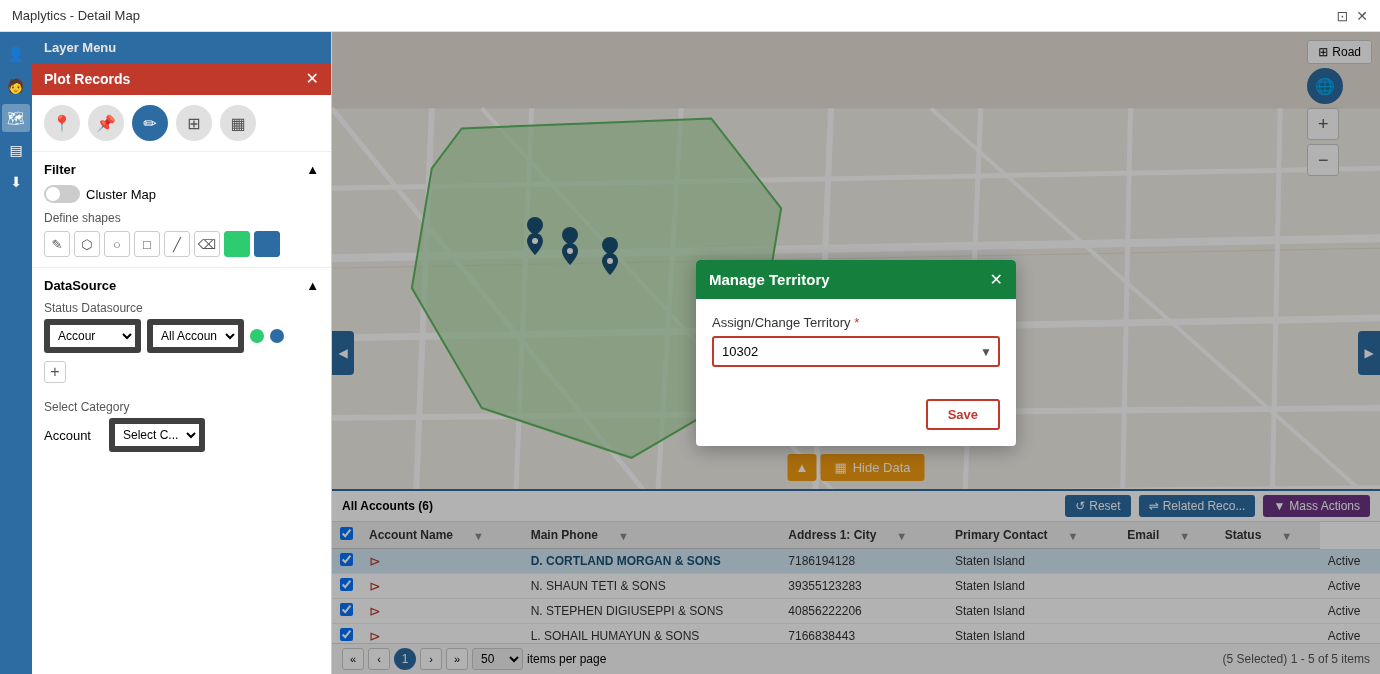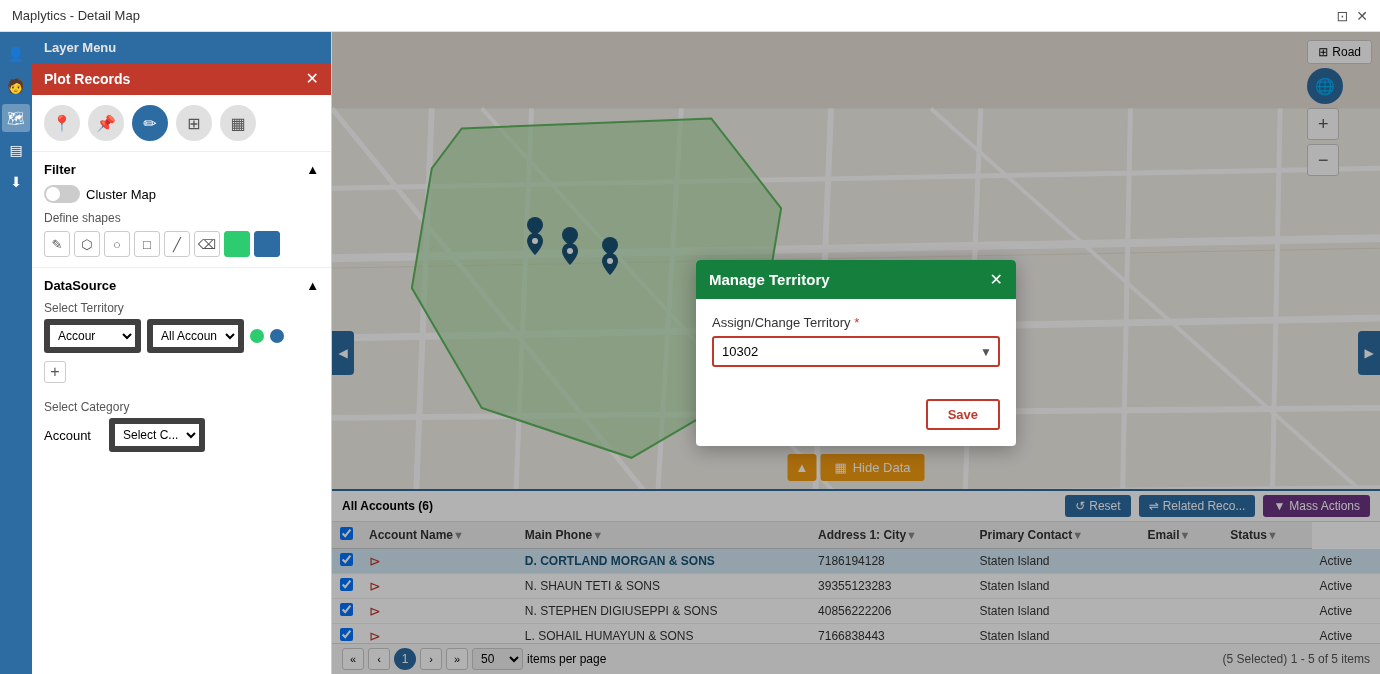--- a/index.html
+++ b/index.html
@@ -425,22 +425,22 @@
       background: #f0f0f0;
       border-bottom: 1px solid #ccc;
       padding: 5px 8px;
       text-align: left;
       white-space: nowrap;
       font-weight: 600;
       color: #333;
     }
     thead th .th-inner {
       display: flex;
-      align-items: center;
-      gap: 0;
+      align-items: flex-end;
+      gap: 20px;
     }
     tbody tr { border-bottom: 1px solid #eee; }
     tbody tr.selected-row { background: #d5e8f5; }
     tbody td {
       padding: 4px 8px;
       color: #333;
     }
     .checkbox-cell { width: 24px; text-align: center; }
     .row-icon { color: #c0392b; font-size: 14px; cursor: pointer; }
 
@@ -642,21 +642,21 @@
           <button class="shape-btn color-green"></button>
           <button class="shape-btn color-blue"></button>
         </div>
       </div>
 
       <div class="datasource-section">
         <div class="section-title">
           <span>DataSource</span>
           <span>▲</span>
         </div>
-        <div class="form-label">Select Territory</div>
+        <div class="form-label">Status Datasource</div>
         <div class="form-row">
           <select class="small-select">
             <option>Accour</option>
             <option>All Accoun</option>
           </select>
           <select class="small-select">
             <option>All Accoun</option>
           </select>
           <span class="green-dot"></span>
           <span class="dark-dot"></span>

